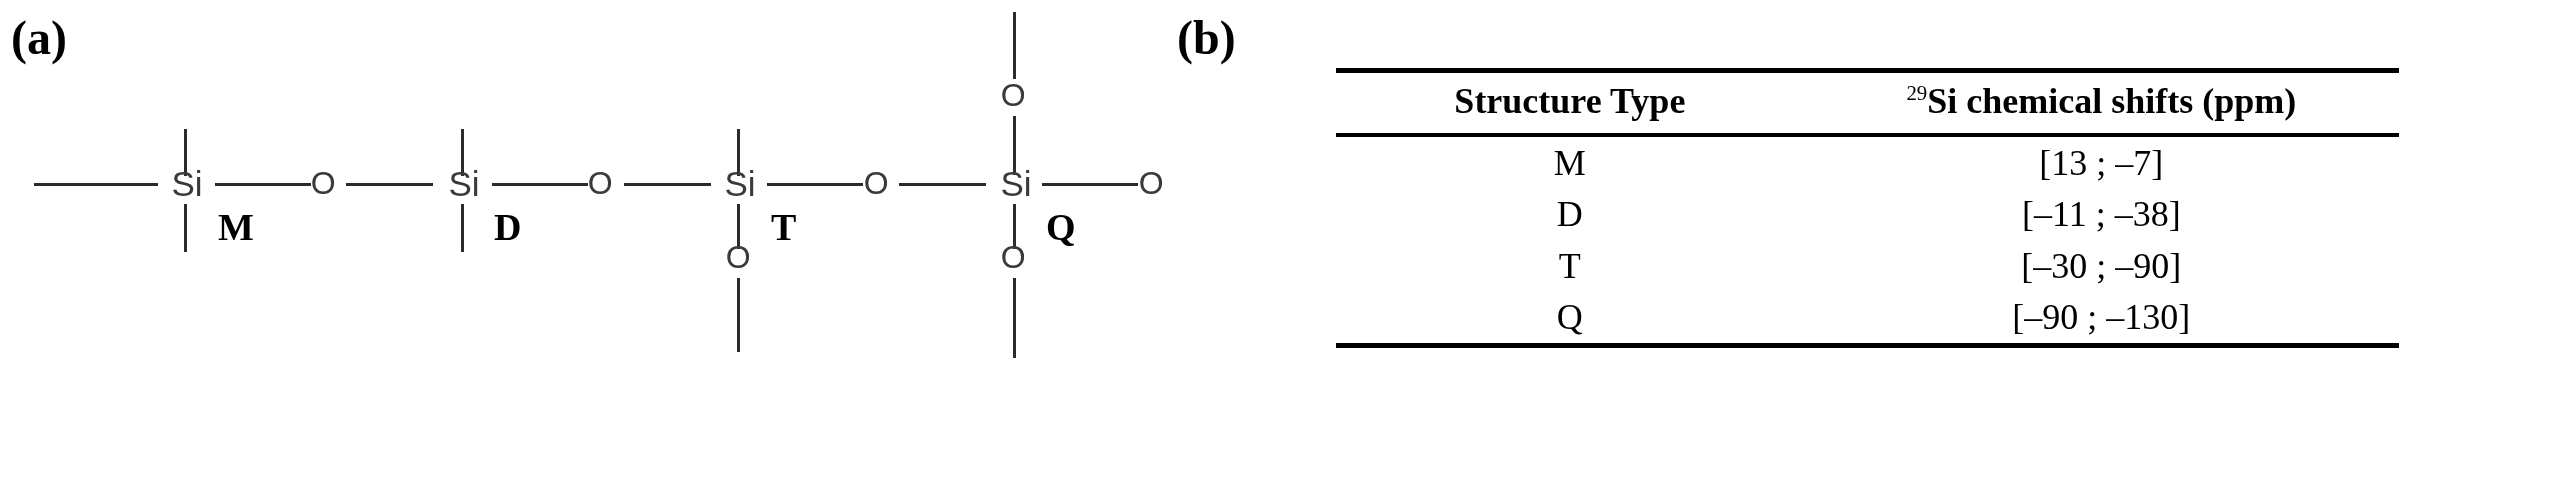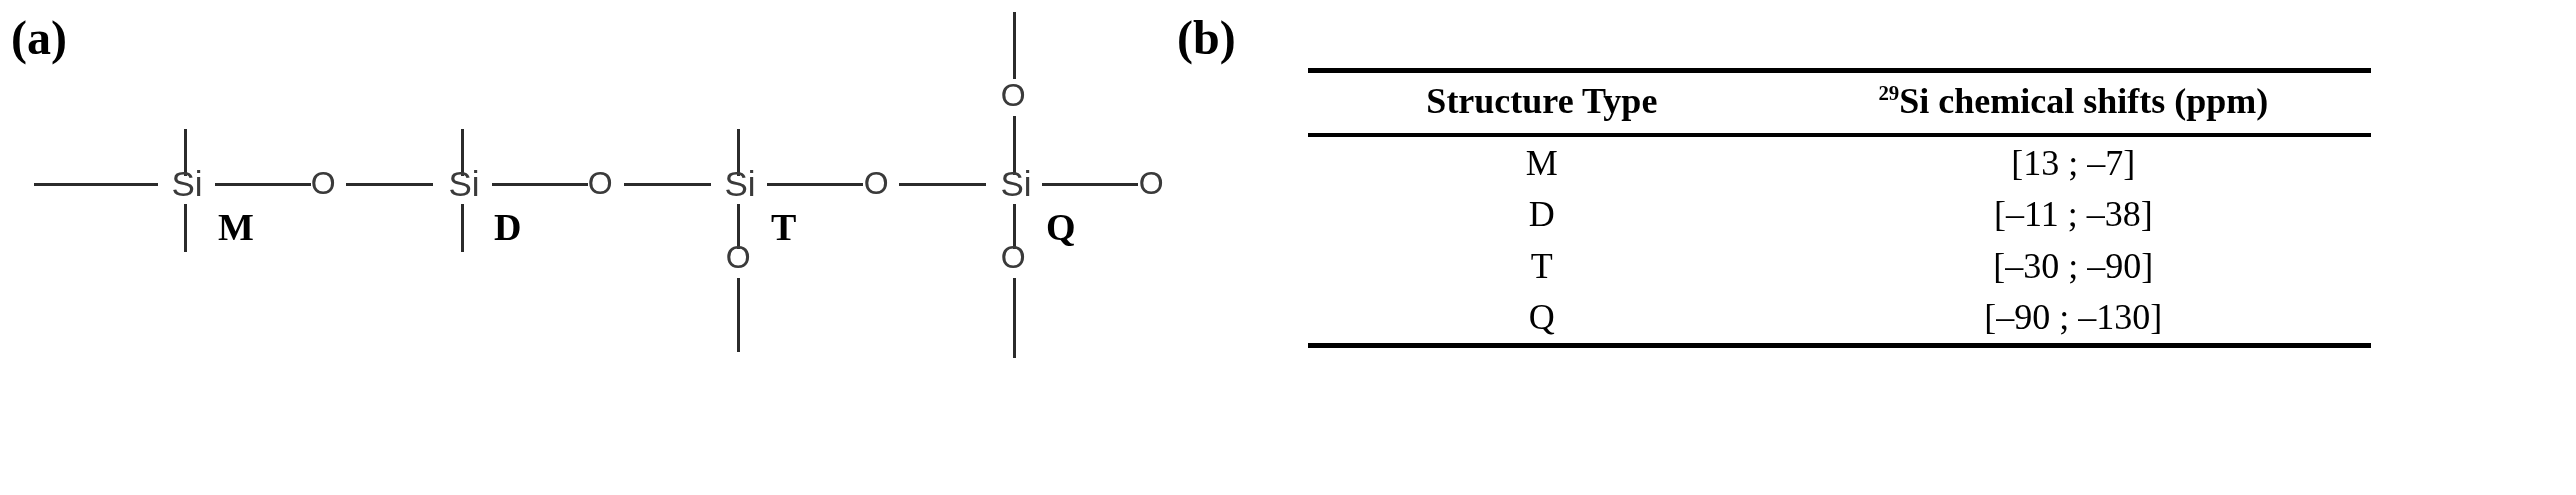--- a/index.html
+++ b/index.html
@@ -61,21 +61,21 @@
     font-size: 38px;
     font-weight: 700;
     line-height: 1;
     color: #000;
     white-space: nowrap;
   }
 
   
   #shift-table-wrap {
     position: absolute;
-    left: 1308px;
+    left: 1336px;
     top: 68px;
     width: 1063px;
   }
   table#shift-table {
     border-collapse: collapse;
     width: 100%;
     font-family: "Liberation Serif", serif;
     color: #000;
   }
   table#shift-table thead th {
@@ -97,21 +97,21 @@
     white-space: nowrap;
   }
   table#shift-table tbody tr:last-child td {
     border-bottom: 5.6px solid #000;
   }
   th.col-type, td.col-type   { width: 44%; }
   th.col-shift, td.col-shift { width: 56%; }
   sup.iso {
     font-size: 0.58em;
     vertical-align: 0.62em;
-    font-weight: 700;
+    font-weight: 400;
     line-height: 0;
     text-align: right;
   }
 </style>
 </head>
 <body>
 
 <div id="structure-panel">
 
   <span class="panel-label" id="panel-a-label">(a)</span>

